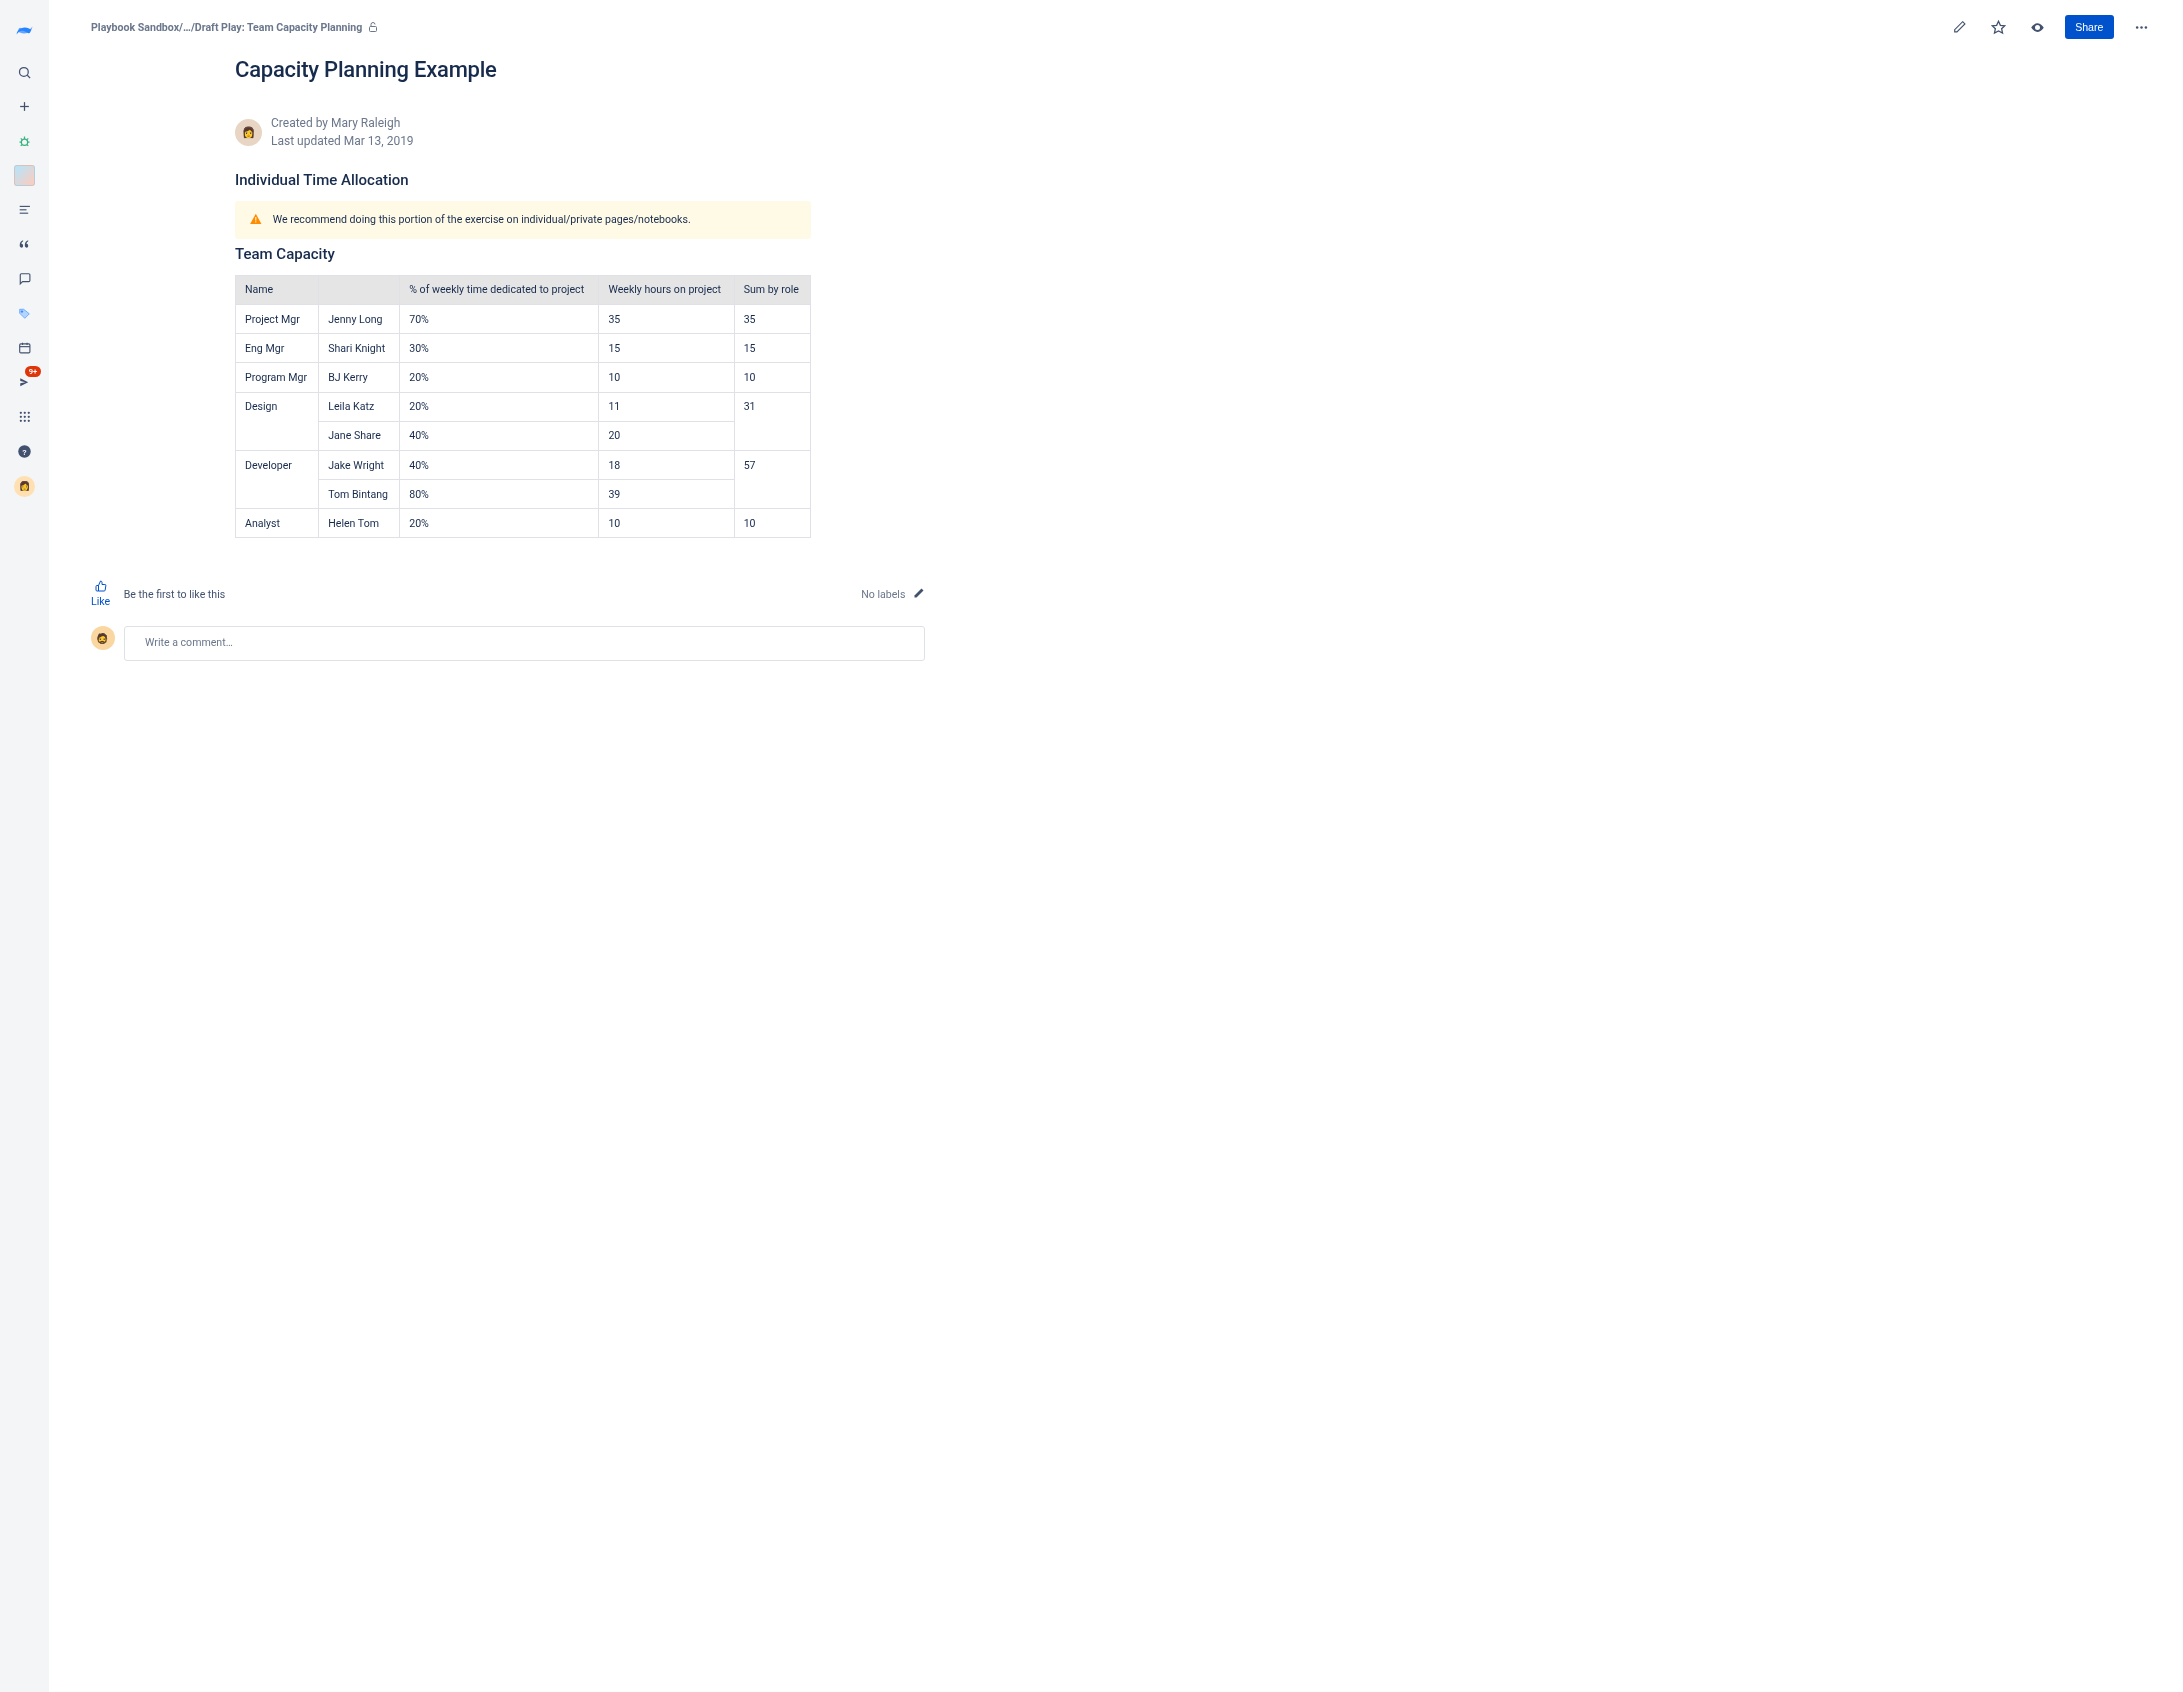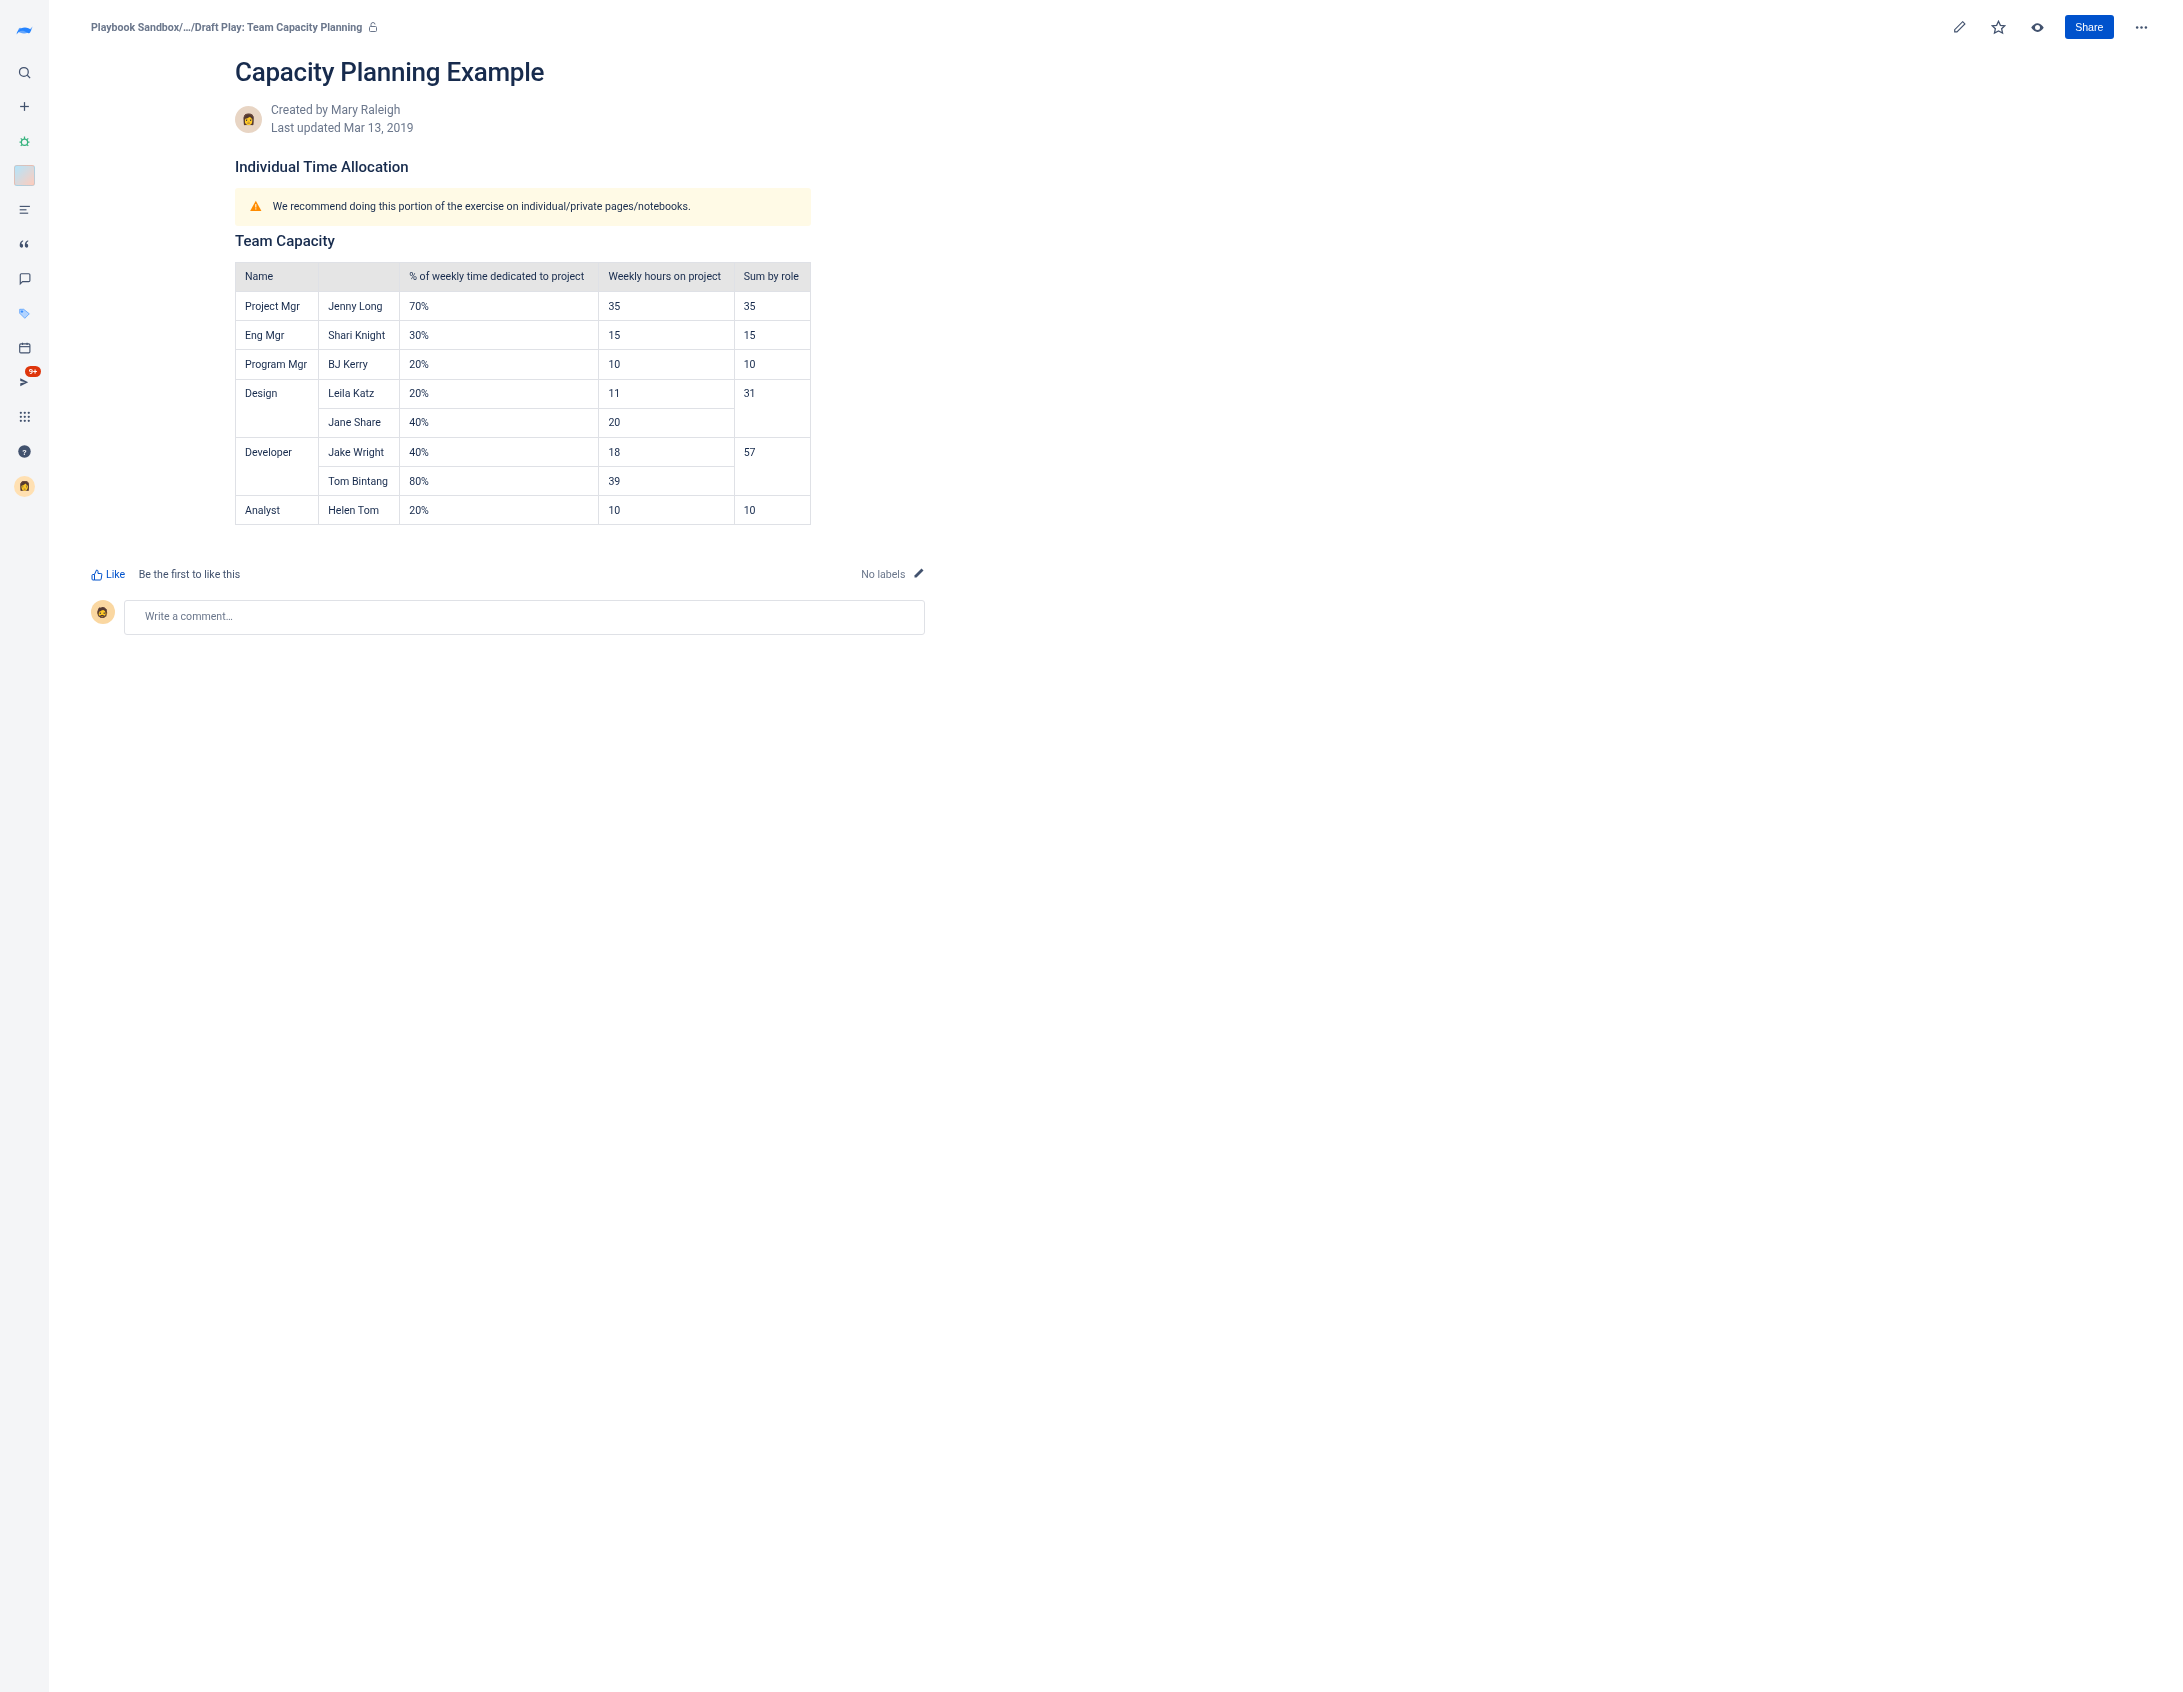--- a/index.html
+++ b/index.html
@@ -68,22 +68,22 @@
 .top-actions .icon-btn {
   width: 24px; height: 24px; display: flex; align-items: center; justify-content: center;
   color: #42526E; cursor: pointer; border-radius: 2.3px;
 }
 .share-btn {
   background: #0052CC; color: #fff; border: none; padding: 6px 10.6px;
   border-radius: 3px; font-size: 10.6px; font-weight: 500; cursor: pointer;
 }
 .content { max-width: 576px; margin-left: 144px; }
 h1.page-title {
-  font-size: 26px; font-weight: 500; color: #172B4D; letter-spacing: -0.01em;
-  margin-bottom: 14px;
+  font-size: 22px; font-weight: 500; color: #172B4D; letter-spacing: -0.01em;
+  margin-bottom: 32px;
 }
 .byline { display: flex; align-items: center; gap: 9px; margin-bottom: 21px; }
 .byline .avatar {
   width: 27px; height: 27px; border-radius: 50%;
   background: #E8D5C4; display: flex; align-items: center; justify-content: center;
   font-size: 10.6px; color: #6b4423;
 }
 .byline .meta { font-size: 12px; color: #6B778C; line-height: 1.5; }
 h2.section { font-size: 15px; font-weight: 500; color: #172B4D; margin: 6px 0 12px 0; }
 .note-panel {
@@ -100,21 +100,21 @@
   border: 0.8px solid #DFE1E6; padding: 7.6px 9px; text-align: left; vertical-align: top;
 }
 table.capacity th {
   background: #e5e5e5; font-weight: 400; color: #172B4D;
 }
 .footer-row {
   display: flex; align-items: center; justify-content: space-between;
   margin: 42px 0 18px 0; padding-left: 0; max-width: 834px;
 }
 .like-section { display: flex; align-items: center; gap: 13.6px; font-size: 10.6px; color: #42526E; }
-.like-link { color: #0052CC; cursor: pointer; display: inline-flex; align-items: center; gap: 3px; }
+.like-link { color: #0052CC; cursor: pointer; display: inline-flex; align-items: center; gap: 3px; flex-direction: column; }
 .labels-section { display: flex; align-items: center; gap: 7.6px; font-size: 10.6px; color: #6B778C; }
 .labels-section .pencil { cursor: pointer; color: #42526E; }
 .comment-row { display: flex; align-items: flex-start; gap: 9px; max-width: 834px; }
 .comment-row .avatar {
   width: 24px; height: 24px; border-radius: 50%;
   background: #FAD7A1; display:flex; align-items:center; justify-content:center;
   font-size: 10px; color: #6b4423;
 }
 .comment-input {
   flex: 1; border: 0.8px solid #DFE1E6; border-radius: 3px; padding: 9px 20px;

